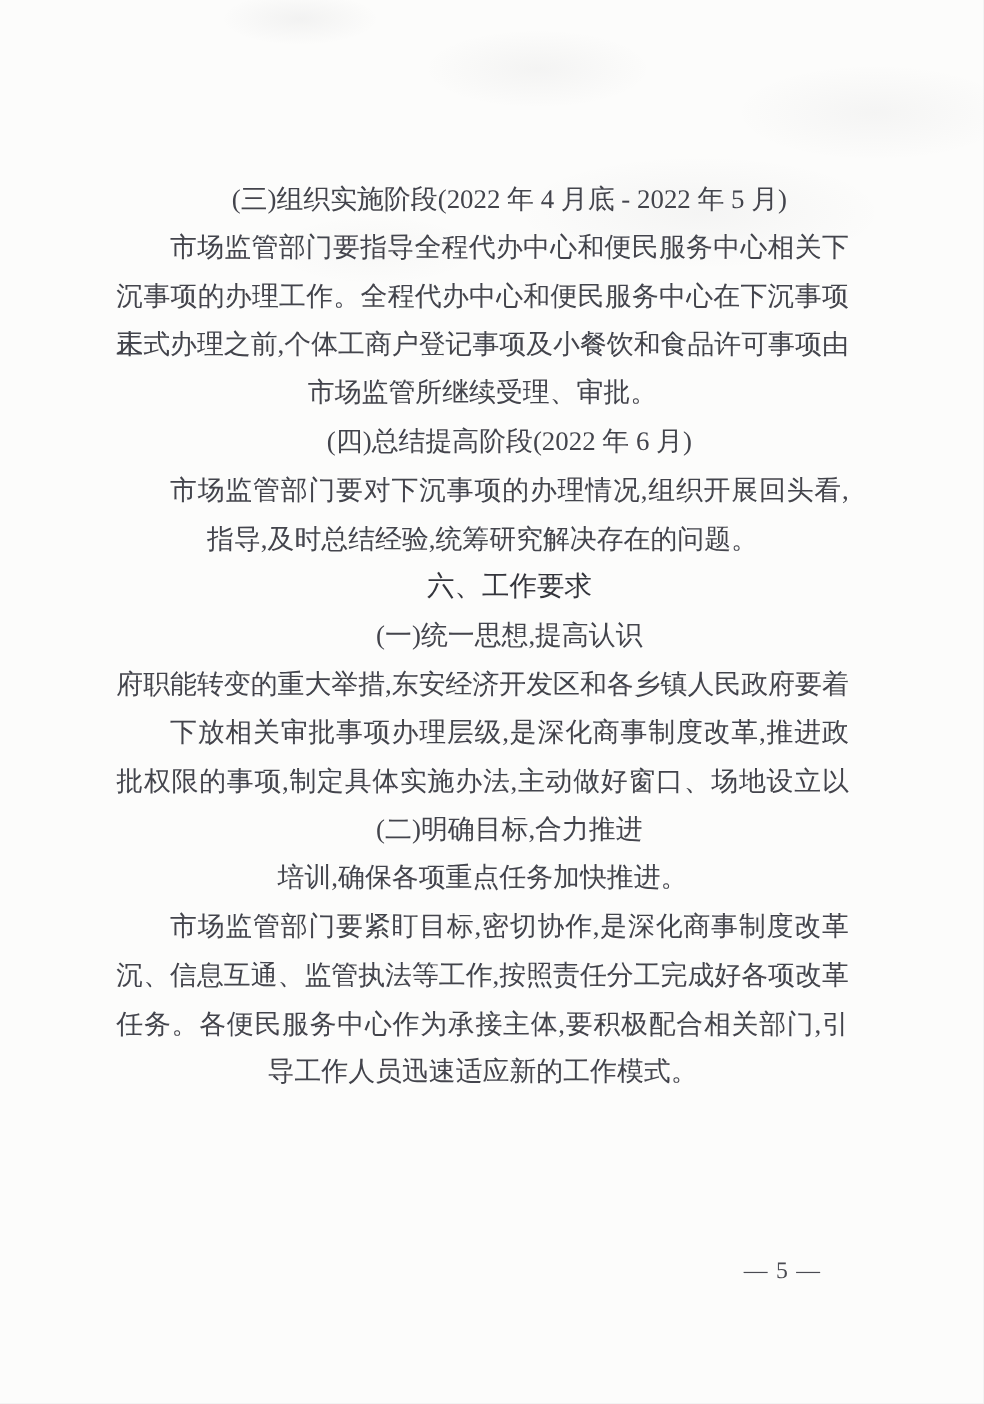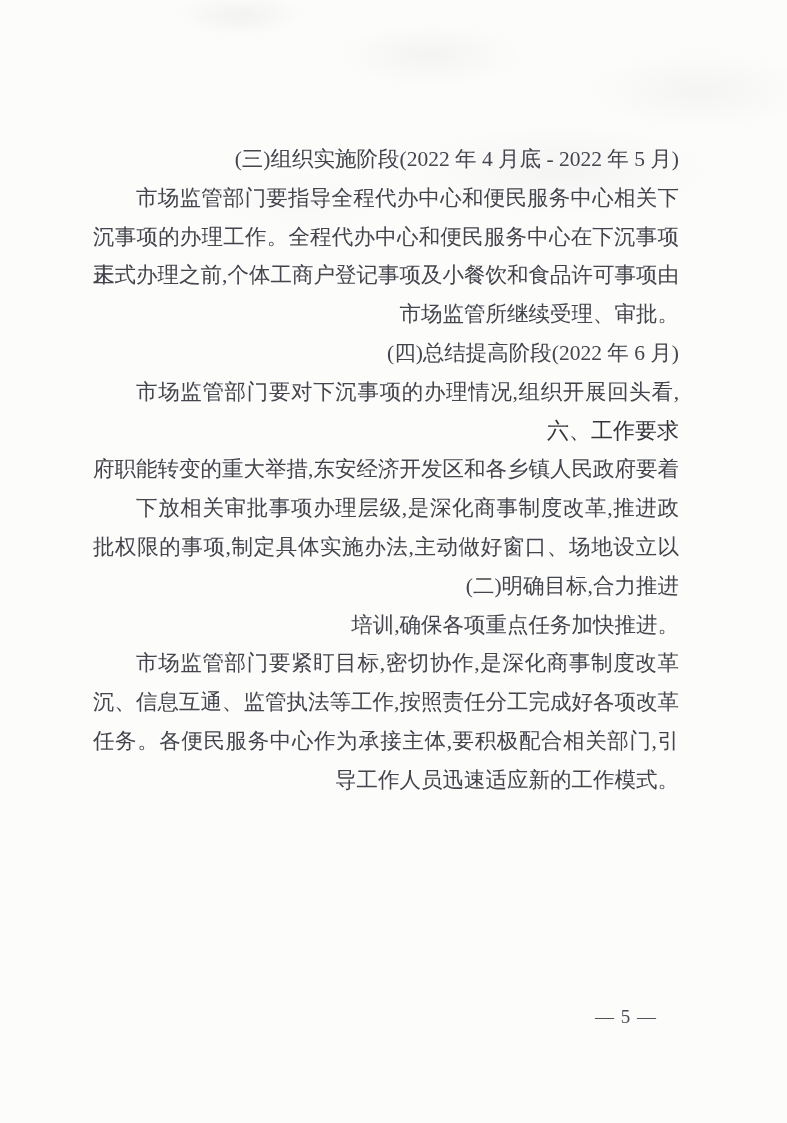--- a/index.html
+++ b/index.html
@@ -26,21 +26,21 @@
     top: 140px;
     left: 93px;
     width: 586px;
   }
   .line {
     height: 38.8px;
     line-height: 38.8px;
     font-size: 21.5px;
     color: #43444c;
     font-family: "Liberation Serif", "DejaVu Serif", serif;
-    text-align: right;
+    text-align: center;
     white-space: nowrap;
     overflow: visible;
   }
   .line.fill {
     white-space: normal;
     text-align: justify;
     text-align-last: justify;
   }
   .line.indent {
     padding-left: 43px;
@@ -67,21 +67,23 @@
 
 <div class="page">
   <div class="doc" id="doc">
       <div class="line subheading indent">(三)组织实施阶段(2022 年 4 月底 - 2022 年 5 月)</div>
       <div class="line body indent fill">市场监管部门要指导全程代办中心和便民服务中心相关下</div>
       <div class="line body fill">沉事项的办理工作。全程代办中心和便民服务中心在下沉事项未</div>
       <div class="line body fill">正式办理之前,个体工商户登记事项及小餐饮和食品许可事项由</div>
       <div class="line body">市场监管所继续受理、审批。</div>
       <div class="line subheading indent">(四)总结提高阶段(2022 年 6 月)</div>
       <div class="line body indent fill">市场监管部门要对下沉事项的办理情况,组织开展回头看,</div>
+      <div class="line body">指导,及时总结经验,统筹研究解决存在的问题。</div>
       <div class="line section-heading indent">六、工作要求</div>
+      <div class="line subheading indent">(一)统一思想,提高认识</div>
       <div class="line body fill">府职能转变的重大举措,东安经济开发区和各乡镇人民政府要着</div>
       <div class="line body indent fill">下放相关审批事项办理层级,是深化商事制度改革,推进政</div>
       <div class="line body fill">批权限的事项,制定具体实施办法,主动做好窗口、场地设立以</div>
       <div class="line subheading indent">(二)明确目标,合力推进</div>
       <div class="line body">培训,确保各项重点任务加快推进。</div>
       <div class="line body indent fill">市场监管部门要紧盯目标,密切协作,是深化商事制度改革</div>
       <div class="line body fill">沉、信息互通、监管执法等工作,按照责任分工完成好各项改革</div>
       <div class="line body fill">任务。各便民服务中心作为承接主体,要积极配合相关部门,引</div>
       <div class="line body">导工作人员迅速适应新的工作模式。</div>
     </div>

